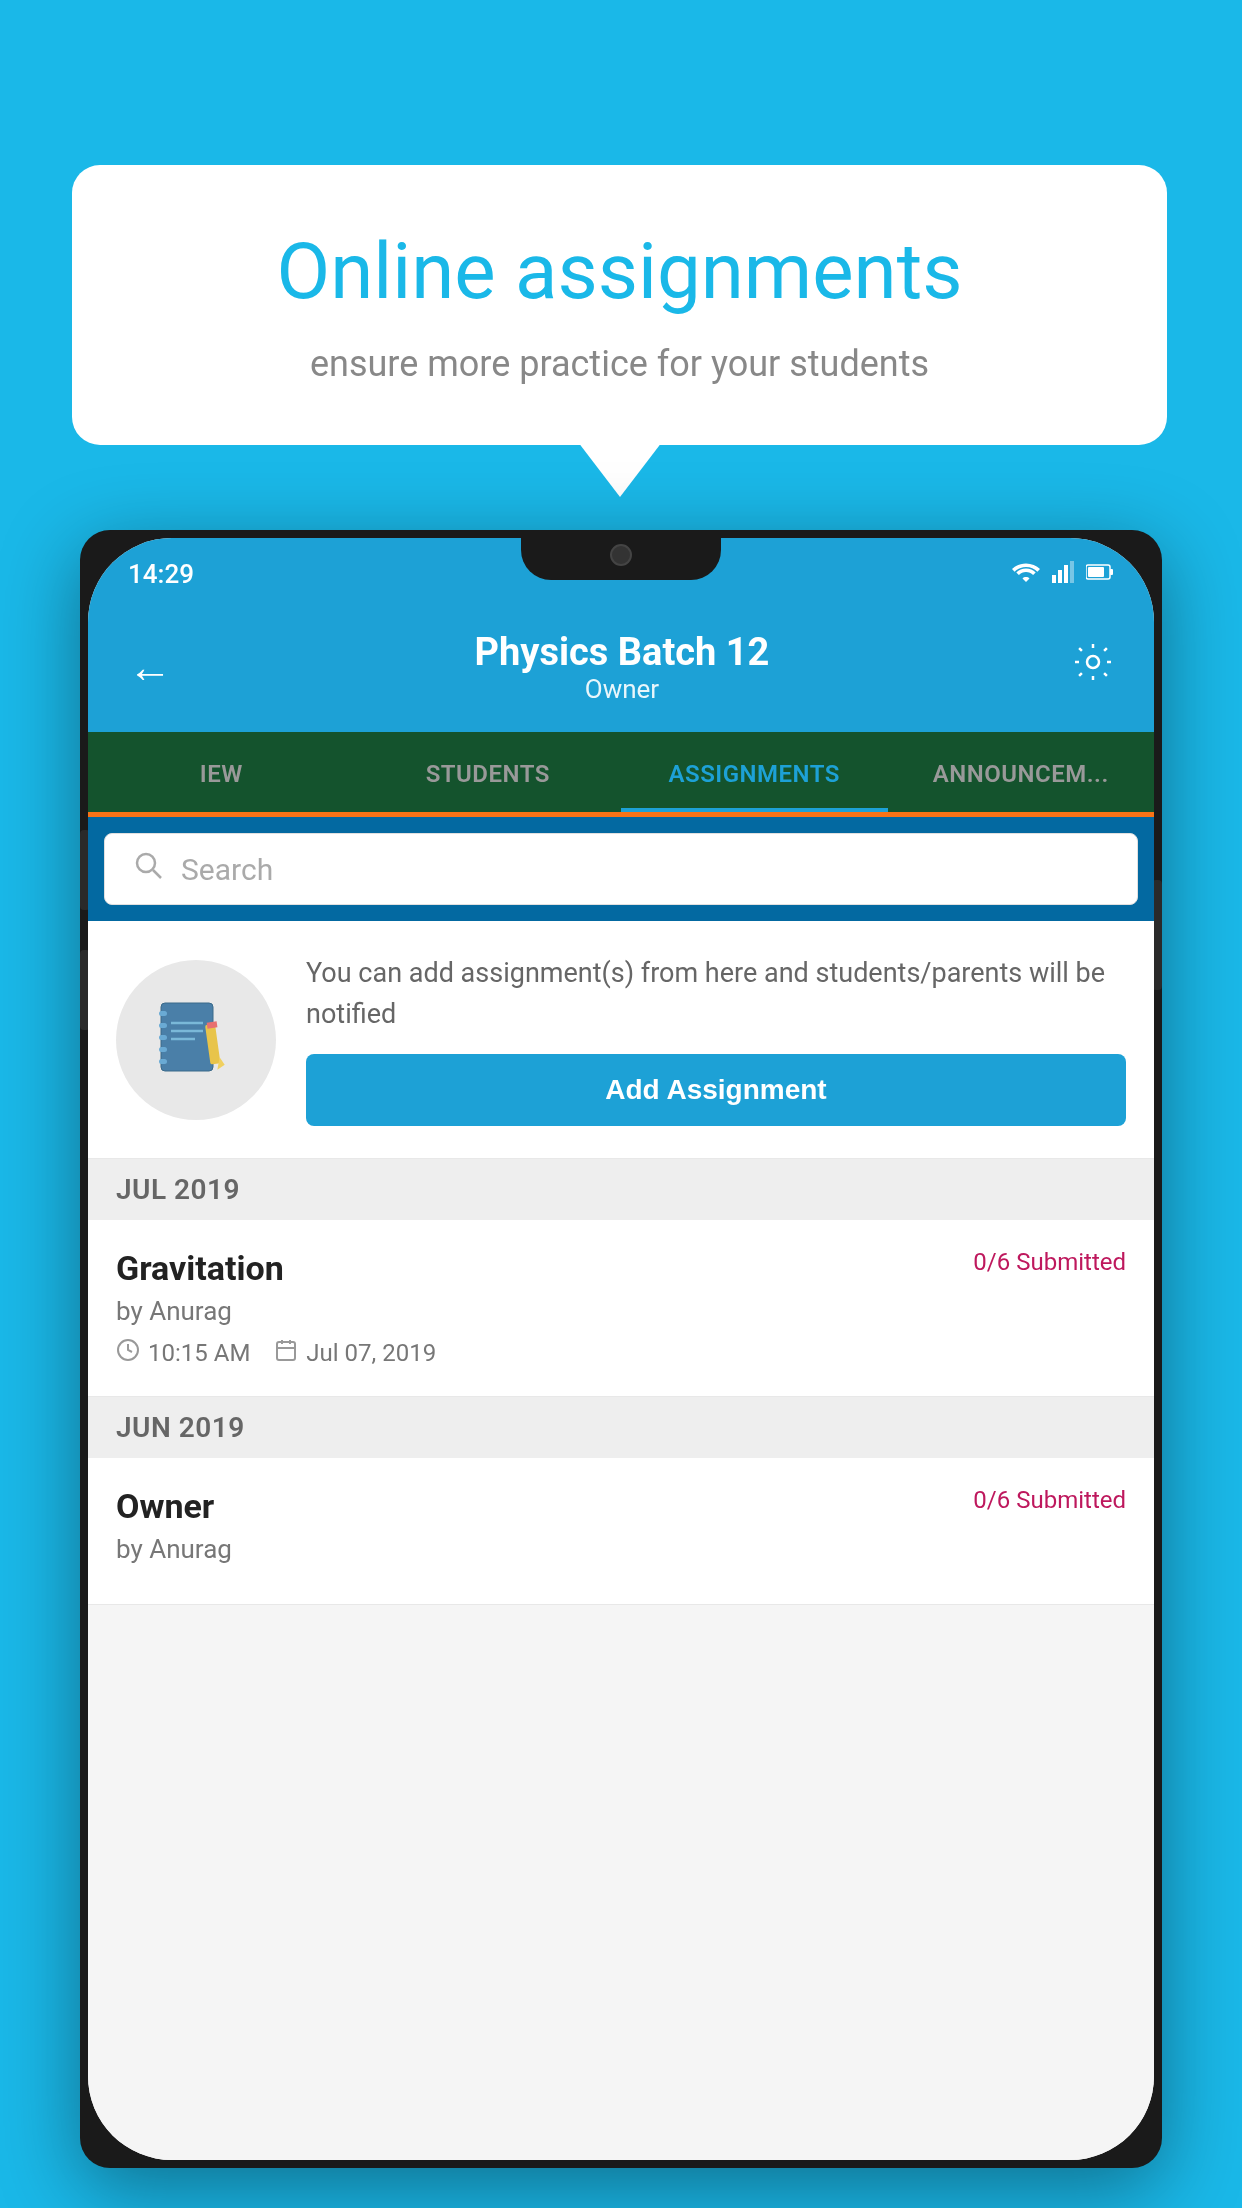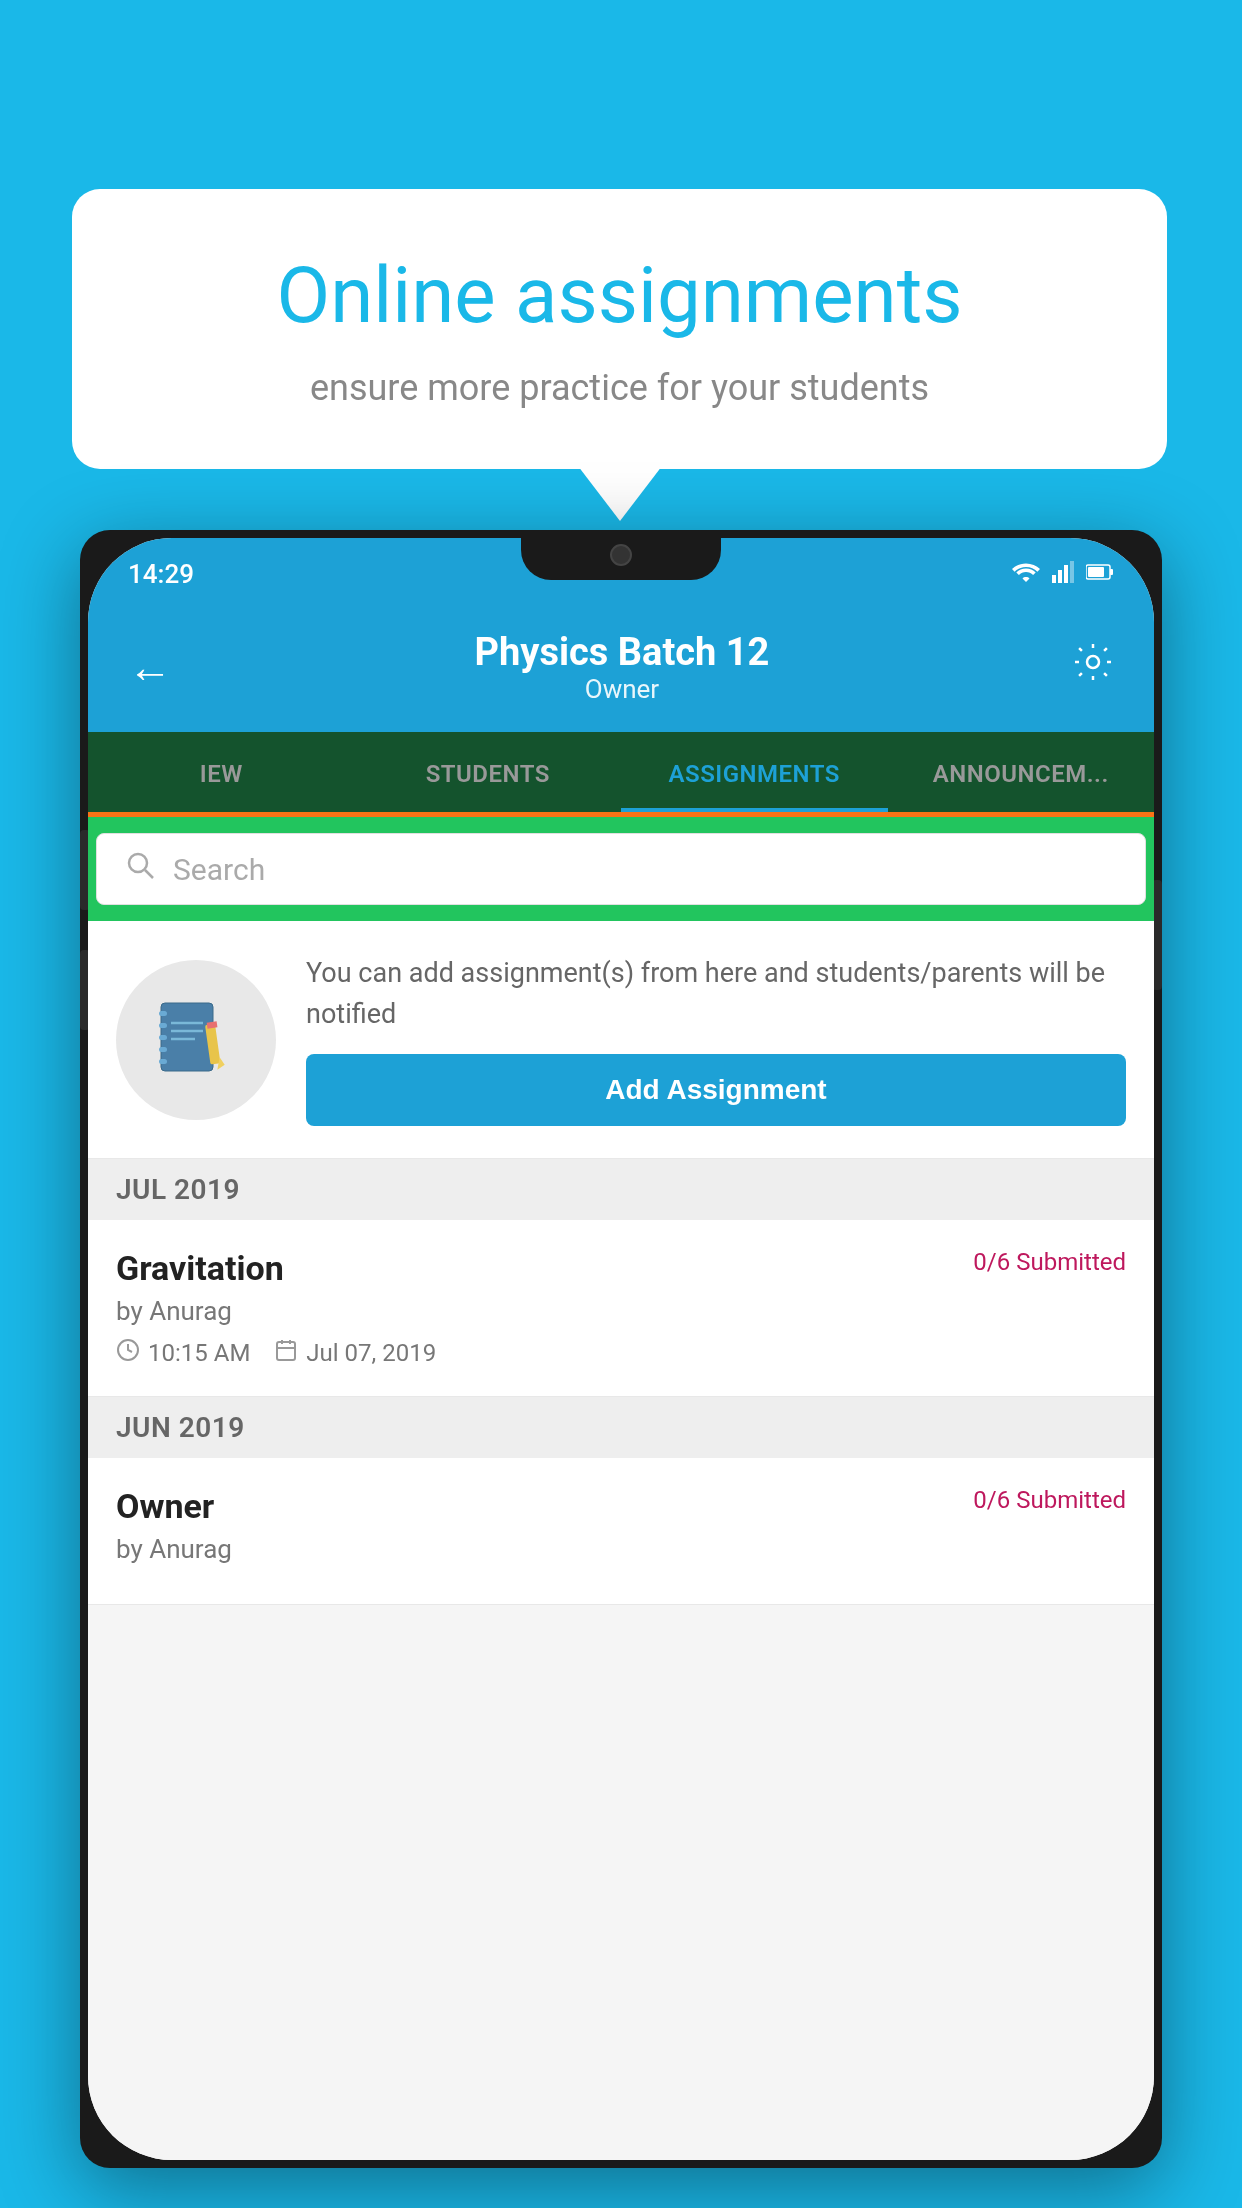--- a/index.html
+++ b/index.html
@@ -11,21 +11,20 @@
       position: relative;
       overflow: hidden;
     }
 
     
     .speech-bubble-container {
       position: absolute;
       top: 165px;
       left: 72px;
       right: 75px;
-      margin-top: 24px;
     }
     .speech-bubble {
       background: white;
       border-radius: 28px;
       padding: 60px 80px;
       text-align: center;
       position: relative;
     }
     .speech-bubble::after {
       content: '';
@@ -189,22 +188,22 @@
 
     
     .screen-content {
       background: #f5f5f5;
       height: calc(100% - 64px - 130px - 81px);
       overflow-y: auto;
     }
 
     
     .search-container {
-      background: #22c55e;
-      padding: 16px 8px;
+      background: #0369a1;
+      padding: 16px 16px;
     }
     .search-bar {
       background: white;
       border: 1px solid #e0e0e0;
       border-radius: 8px;
       height: 72px;
       display: flex;
       align-items: center;
       padding: 0 28px;
       gap: 18px;

